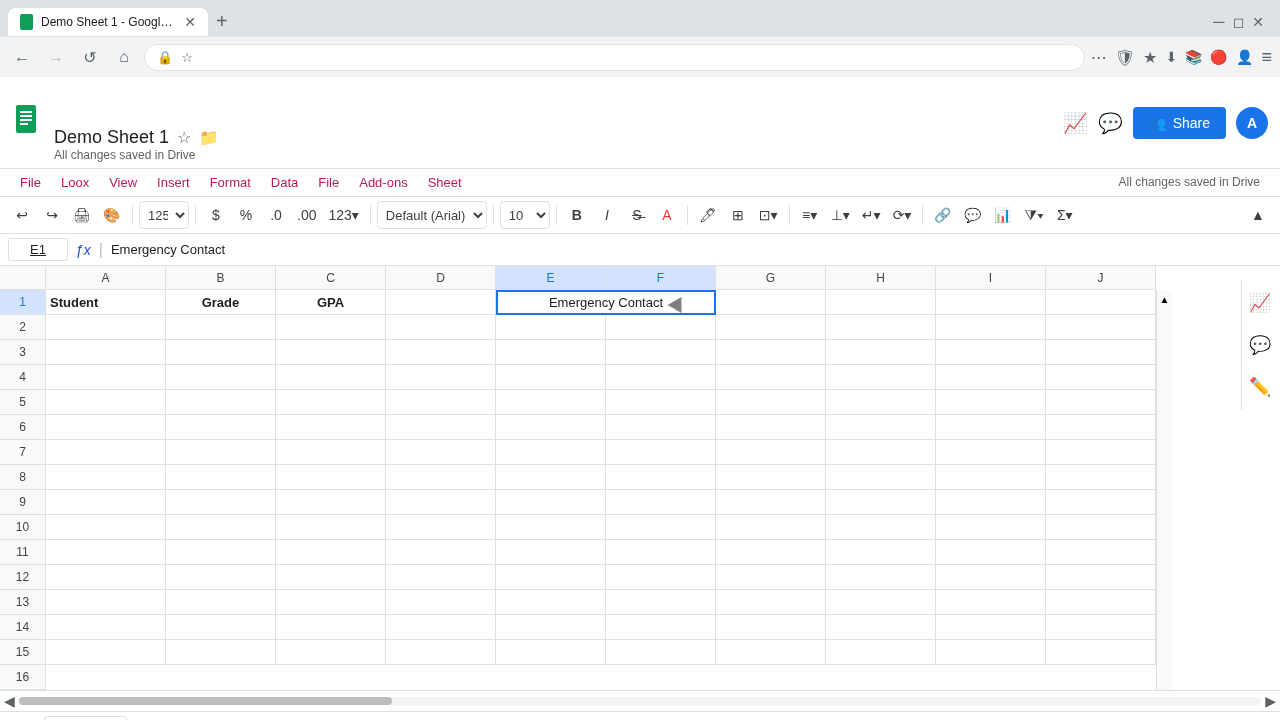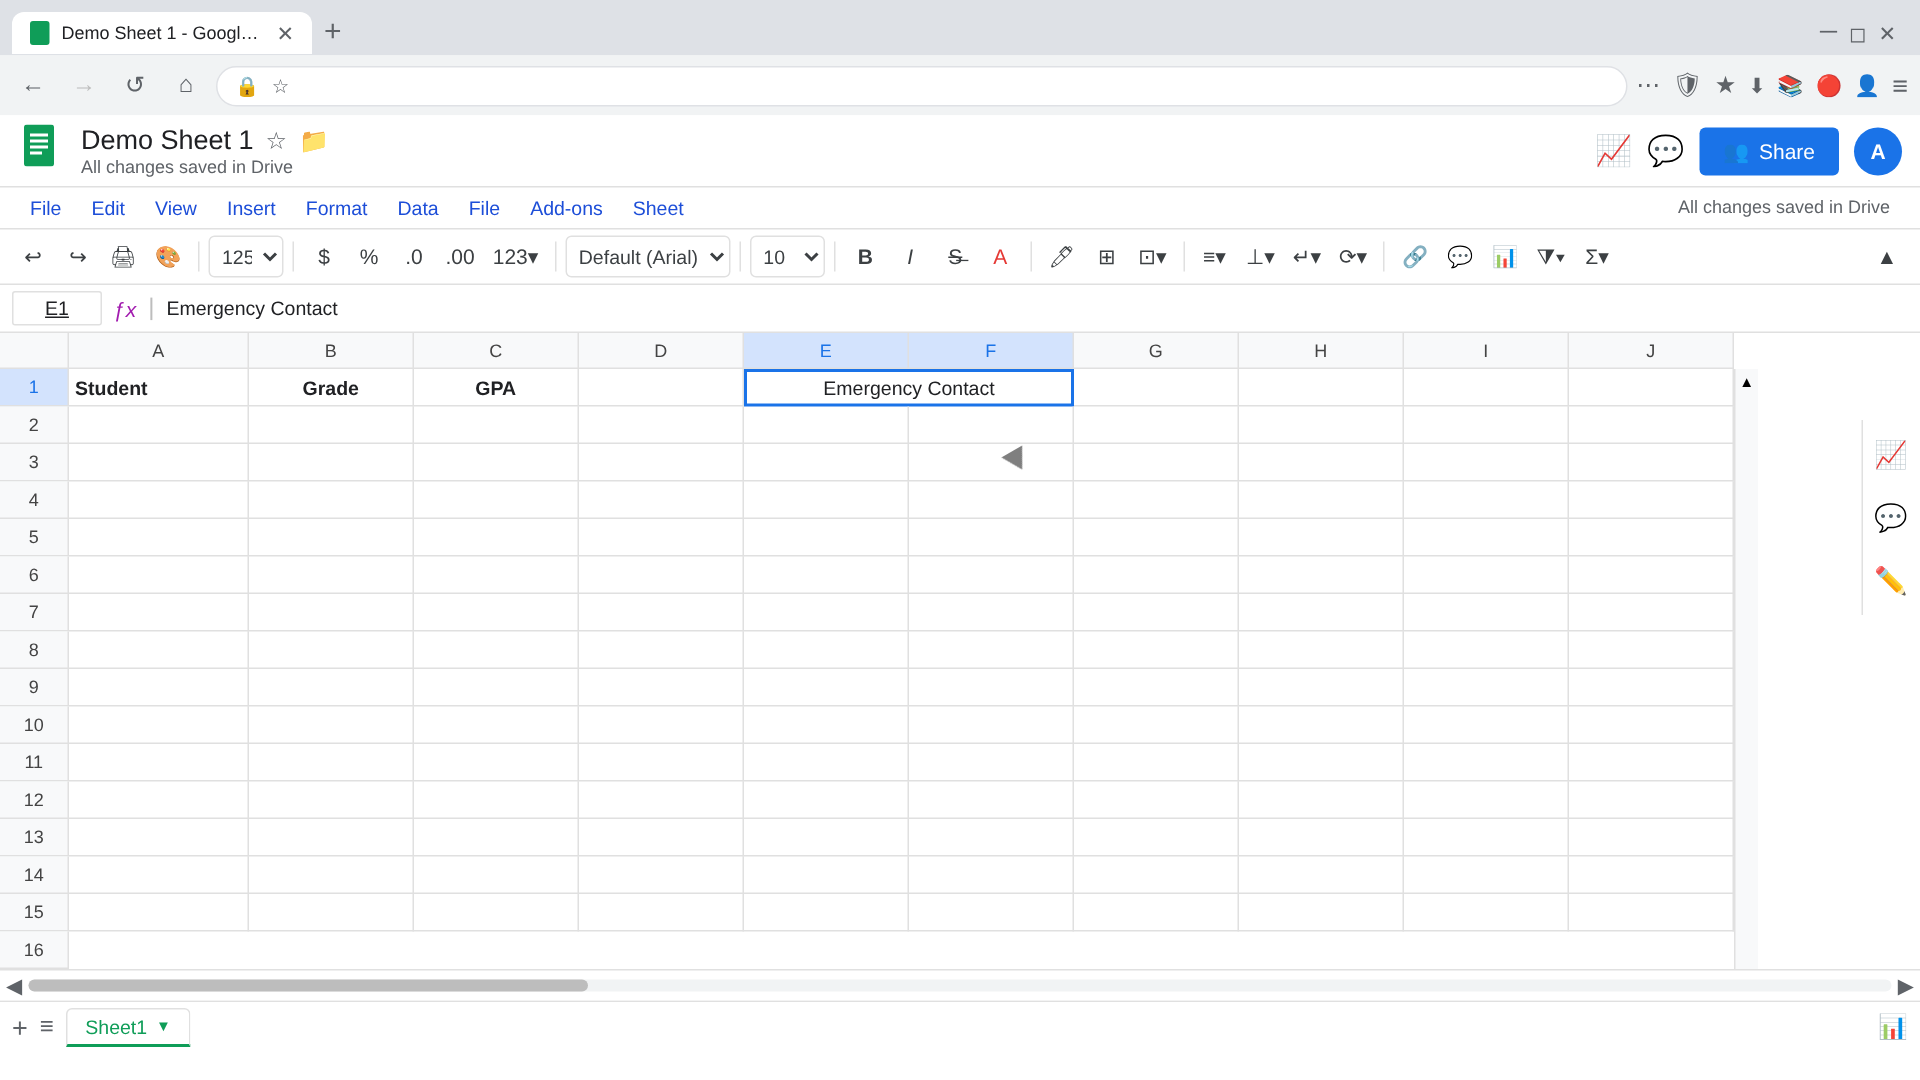--- a/index.html
+++ b/index.html
@@ -14,49 +14,49 @@
     .address-bar { flex: 1; display: flex; align-items: center; background: #fff; border-radius: 20px; padding: 5px 12px; font-size: 13px; color: #202124; border: 1px solid #dfe1e5; gap: 8px; }
     .address-bar span { color: #3c4043; font-size: 13px; }
     .lock-icon { color: #5f6368; font-size: 14px; }
     .browser-actions { display: flex; gap: 8px; align-items: center; color: #5f6368; font-size: 16px; }
     .browser-actions span { cursor: pointer; }
     .bookmarks-bar { background: #f1f3f4; padding: 3px 10px; display: flex; gap: 16px; font-size: 12px; color: #3c4043; border-bottom: 1px solid #e0e0e0; }
     .bookmark-item { cursor: pointer; padding: 2px 4px; border-radius: 4px; }
 
     
     .sheets-header { background: #fff; padding: 6px 12px; display: flex; align-items: center; gap: 10px; border-bottom: 1px solid #e0e0e0; }
-    .sheets-title-area { flex: 1; }
+    .sheets-title-area { flex: 1; margin-top: 44px; }
     .doc-title { font-size: 18px; color: #202124; font-weight: normal; display: flex; align-items: center; gap: 8px; }
     .header-actions { display: flex; align-items: center; gap: 10px; }
     .explore-btn { background: none; border: none; cursor: pointer; color: #5f6368; font-size: 20px; }
     .comment-btn { background: none; border: none; cursor: pointer; color: #5f6368; font-size: 20px; }
     .share-btn { background: #1a73e8; color: #fff; border: none; border-radius: 4px; padding: 8px 16px; font-size: 14px; cursor: pointer; display: flex; align-items: center; gap: 6px; }
     .avatar { width: 32px; height: 32px; border-radius: 50%; background: #1a73e8; color: #fff; display: flex; align-items: center; justify-content: center; font-size: 14px; font-weight: bold; }
 
     
     .menu-bar { display: flex; gap: 0; padding: 2px 10px; border-bottom: 1px solid #e0e0e0; }
-    .menu-item { padding: 4px 10px; font-size: 13px; color: #1d4ed8; cursor: pointer; border-radius: 4px; }
+    .menu-item { padding: 4px 10px; font-size: 13px; color: #be185d; cursor: pointer; border-radius: 4px; }
 
     
     .toolbar { display: flex; align-items: center; padding: 4px 8px; border-bottom: 1px solid #e0e0e0; gap: 2px; flex-wrap: nowrap; overflow: hidden; }
     .toolbar-btn { background: none; border: none; cursor: pointer; padding: 4px 5px; border-radius: 4px; color: #3c4043; font-size: 14px; display: flex; align-items: center; justify-content: center; min-width: 28px; height: 28px; }
     .toolbar-separator { width: 1px; background: #e0e0e0; height: 20px; margin: 0 4px; }
     .toolbar-select { border: 1px solid #e0e0e0; border-radius: 4px; padding: 2px 4px; font-size: 13px; color: #3c4043; background: #fff; cursor: pointer; height: 28px; }
     .zoom-input { width: 50px; text-align: center; border: 1px solid #e0e0e0; border-radius: 4px; padding: 2px 4px; font-size: 13px; }
     .font-select { width: 110px; }
     .font-size-select { width: 50px; }
     .toolbar-bold { font-weight: bold; }
     .toolbar-italic { font-style: italic; }
     .toolbar-strikethrough { text-decoration: line-through; }
 
     
     .formula-bar { display: flex; align-items: center; padding: 4px 8px; border-bottom: 1px solid #e0e0e0; gap: 8px; }
     .cell-ref { width: 60px; text-align: center; border: 1px solid #e0e0e0; padding: 3px; font-size: 13px; color: #202124; border-radius: 2px; text-decoration: underline; }
     .formula-sep { color: #bdbdbd; font-size: 16px; }
-    .formula-icon { color: #a21caf; font-size: 14px; cursor: pointer; }
+    .formula-icon { color: #1d4ed8; font-size: 14px; cursor: pointer; }
     .formula-input { flex: 1; font-size: 13px; color: #202124; border: none; outline: none; }
 
     
     .spreadsheet-container { display: flex; flex-direction: column; overflow: hidden; }
 
     
     .col-headers { display: flex; position: relative; }
     .row-num-spacer { width: 46px; min-width: 46px; border-right: 1px solid #e0e0e0; border-bottom: 1px solid #e0e0e0; background: #f8f9fa; }
     .col-header { display: flex; align-items: center; justify-content: center; background: #f8f9fa; border-right: 1px solid #e0e0e0; border-bottom: 1px solid #e0e0e0; font-size: 12px; color: #444; height: 24px; user-select: none; }
     .col-header.selected { background: #d3e3fd; color: #1a73e8; }
@@ -171,21 +171,21 @@
       <button class="share-btn">
         <span>👥</span>
         <span>Share</span>
       </button>
       <div class="avatar">A</div>
     </div>
   </div>
 
   <div class="menu-bar">
     <span class="menu-item">File</span>
-    <span class="menu-item">Edit</span>
+    <span class="menu-item">Loox</span>
     <span class="menu-item">View</span>
     <span class="menu-item">Insert</span>
     <span class="menu-item">Format</span>
     <span class="menu-item">Data</span>
     <span class="menu-item">File</span>
     <span class="menu-item">Add-ons</span>
     <span class="menu-item">Sheet</span>
     <span style="flex:1"></span>
     <span style="font-size:12px;color:#5f6368;padding:4px 10px;">All changes saved in Drive</span>
   </div>

